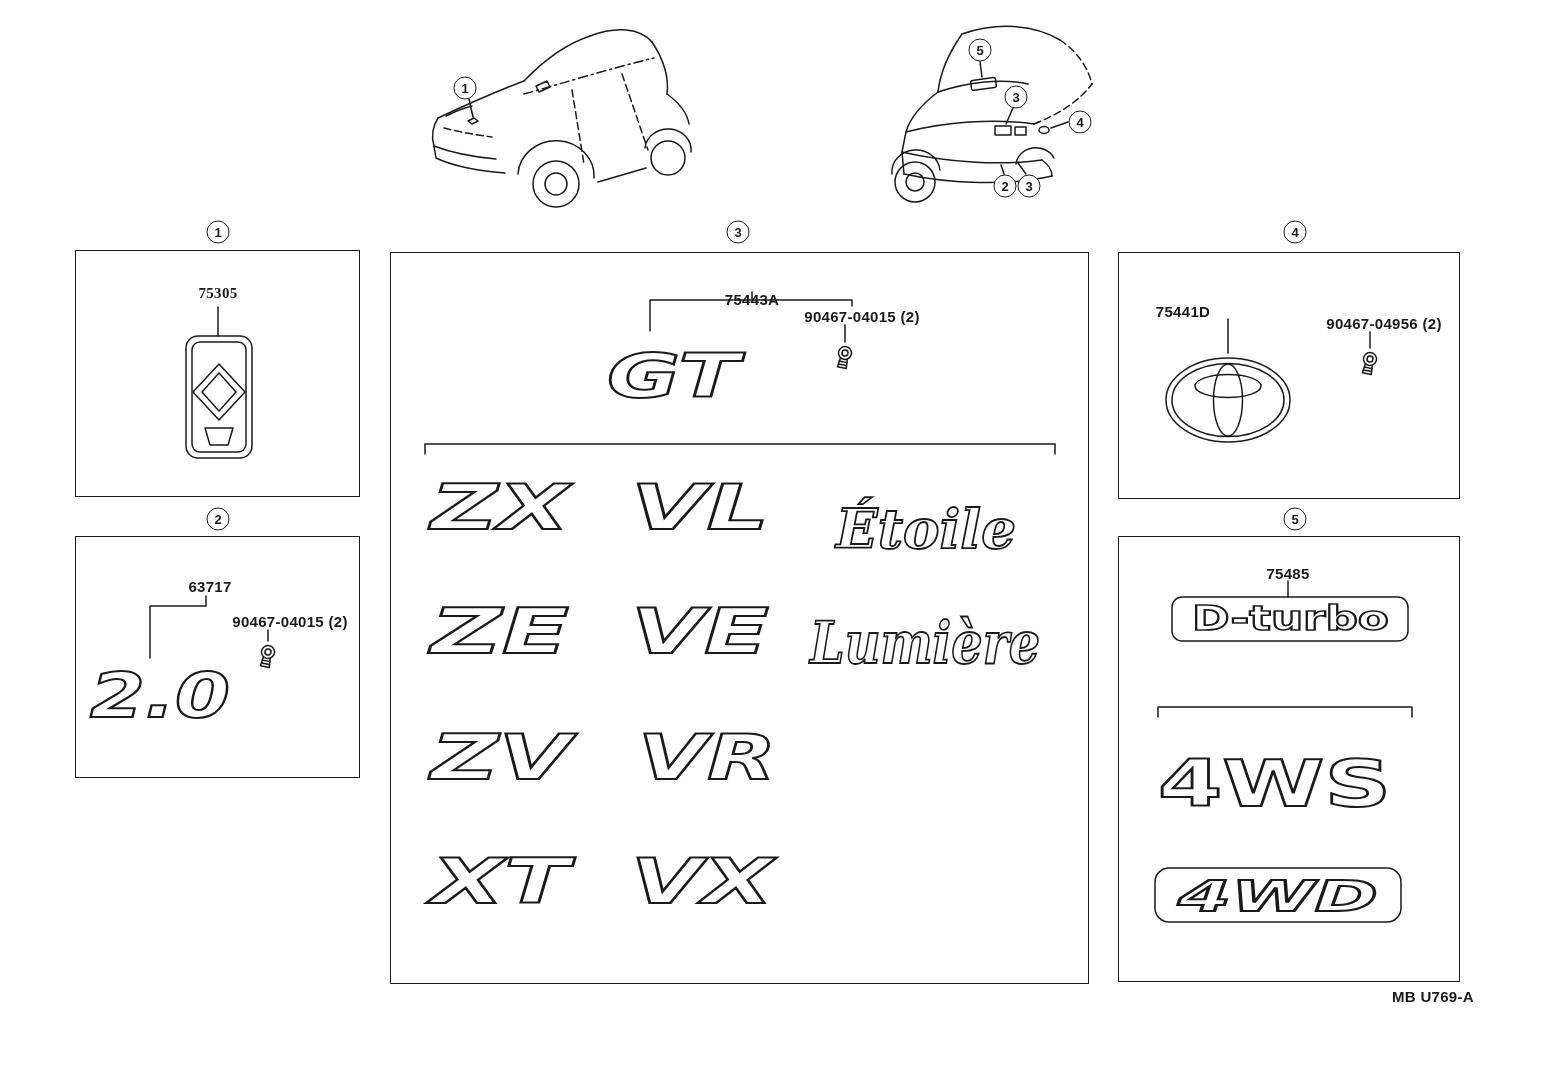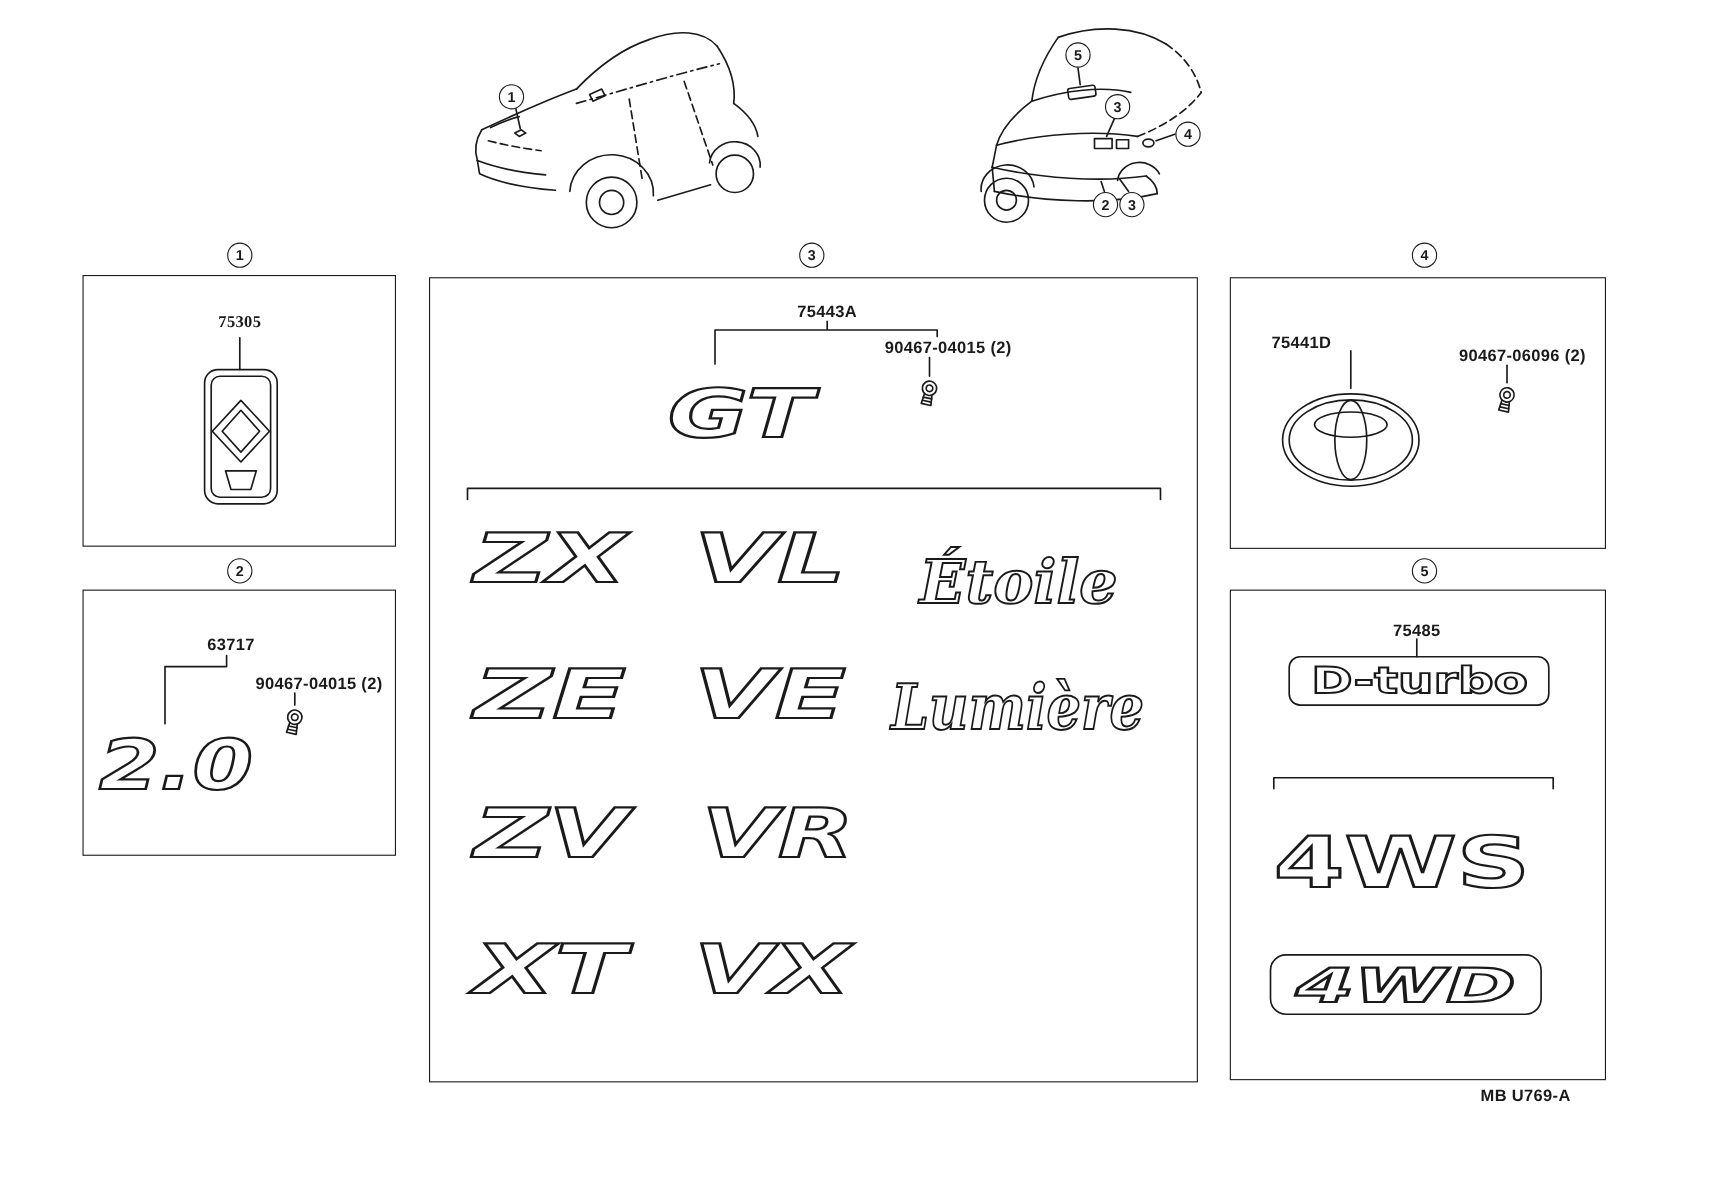--- a/index.html
+++ b/index.html
@@ -191,20 +191,20 @@
 
   <div class="callout" style="left:218px;top:232px;">1</div>
   <div class="callout" style="left:218px;top:519px;">2</div>
   <div class="callout" style="left:738px;top:232px;">3</div>
   <div class="callout" style="left:1295px;top:232px;">4</div>
   <div class="callout" style="left:1295px;top:519px;">5</div>
 
   <div class="plabel" style="left:218px;top:285px;font-family:Liberation Serif, serif;">75305</div>
   <div class="plabel" style="left:210px;top:578px;">63717</div>
   <div class="plabel" style="left:290px;top:613px;">90467-04015 (2)</div>
-  <div class="plabel" style="left:752px;top:275px;">75443A</div>
+  <div class="plabel" style="left:752px;top:291px;">75443A</div>
   <div class="plabel" style="left:862px;top:308px;">90467-04015 (2)</div>
   <div class="plabel" style="left:1183px;top:303px;">75441D</div>
-  <div class="plabel" style="left:1384px;top:315px;">90467-06096 (2)</div>
+  <div class="plabel" style="left:1384px;top:315px;">90467-04956 (2)</div>
   <div class="plabel" style="left:1288px;top:565px;">75485</div>
 
-  <div class="footer" style="left:1346px;top:988px;">MB U769-A</div>
+  <div class="footer" style="left:1392px;top:988px;">MB U769-A</div>
 </div>
 
 </body></html>

